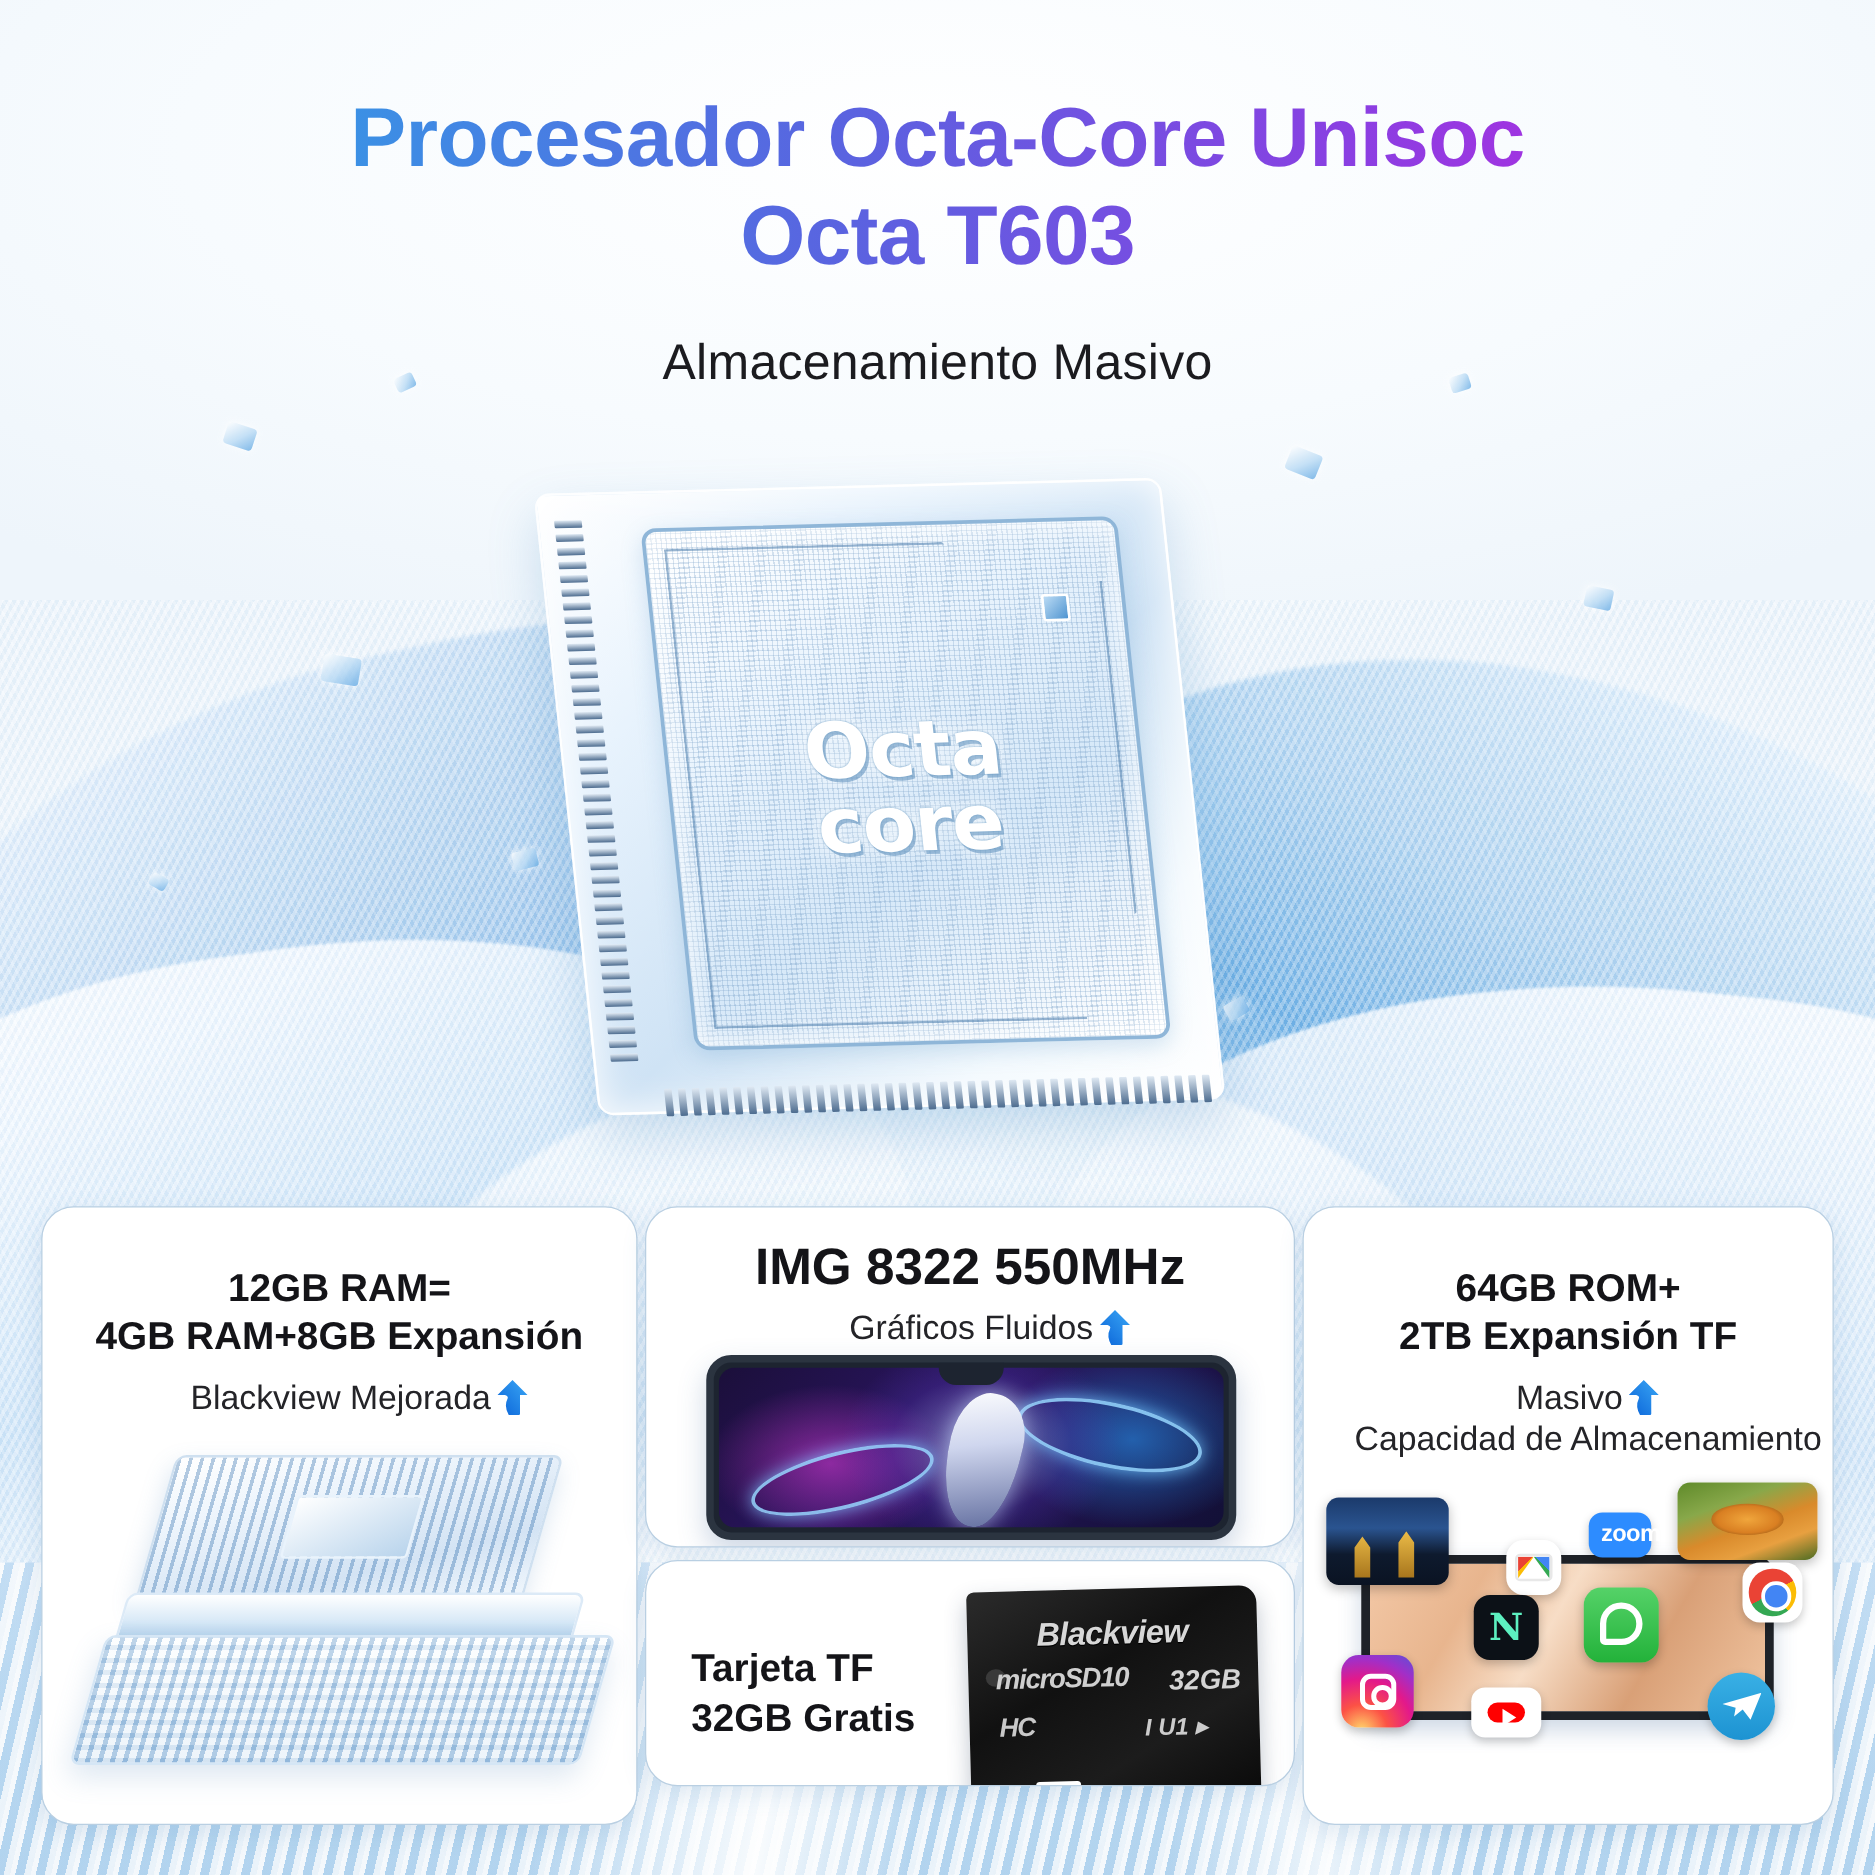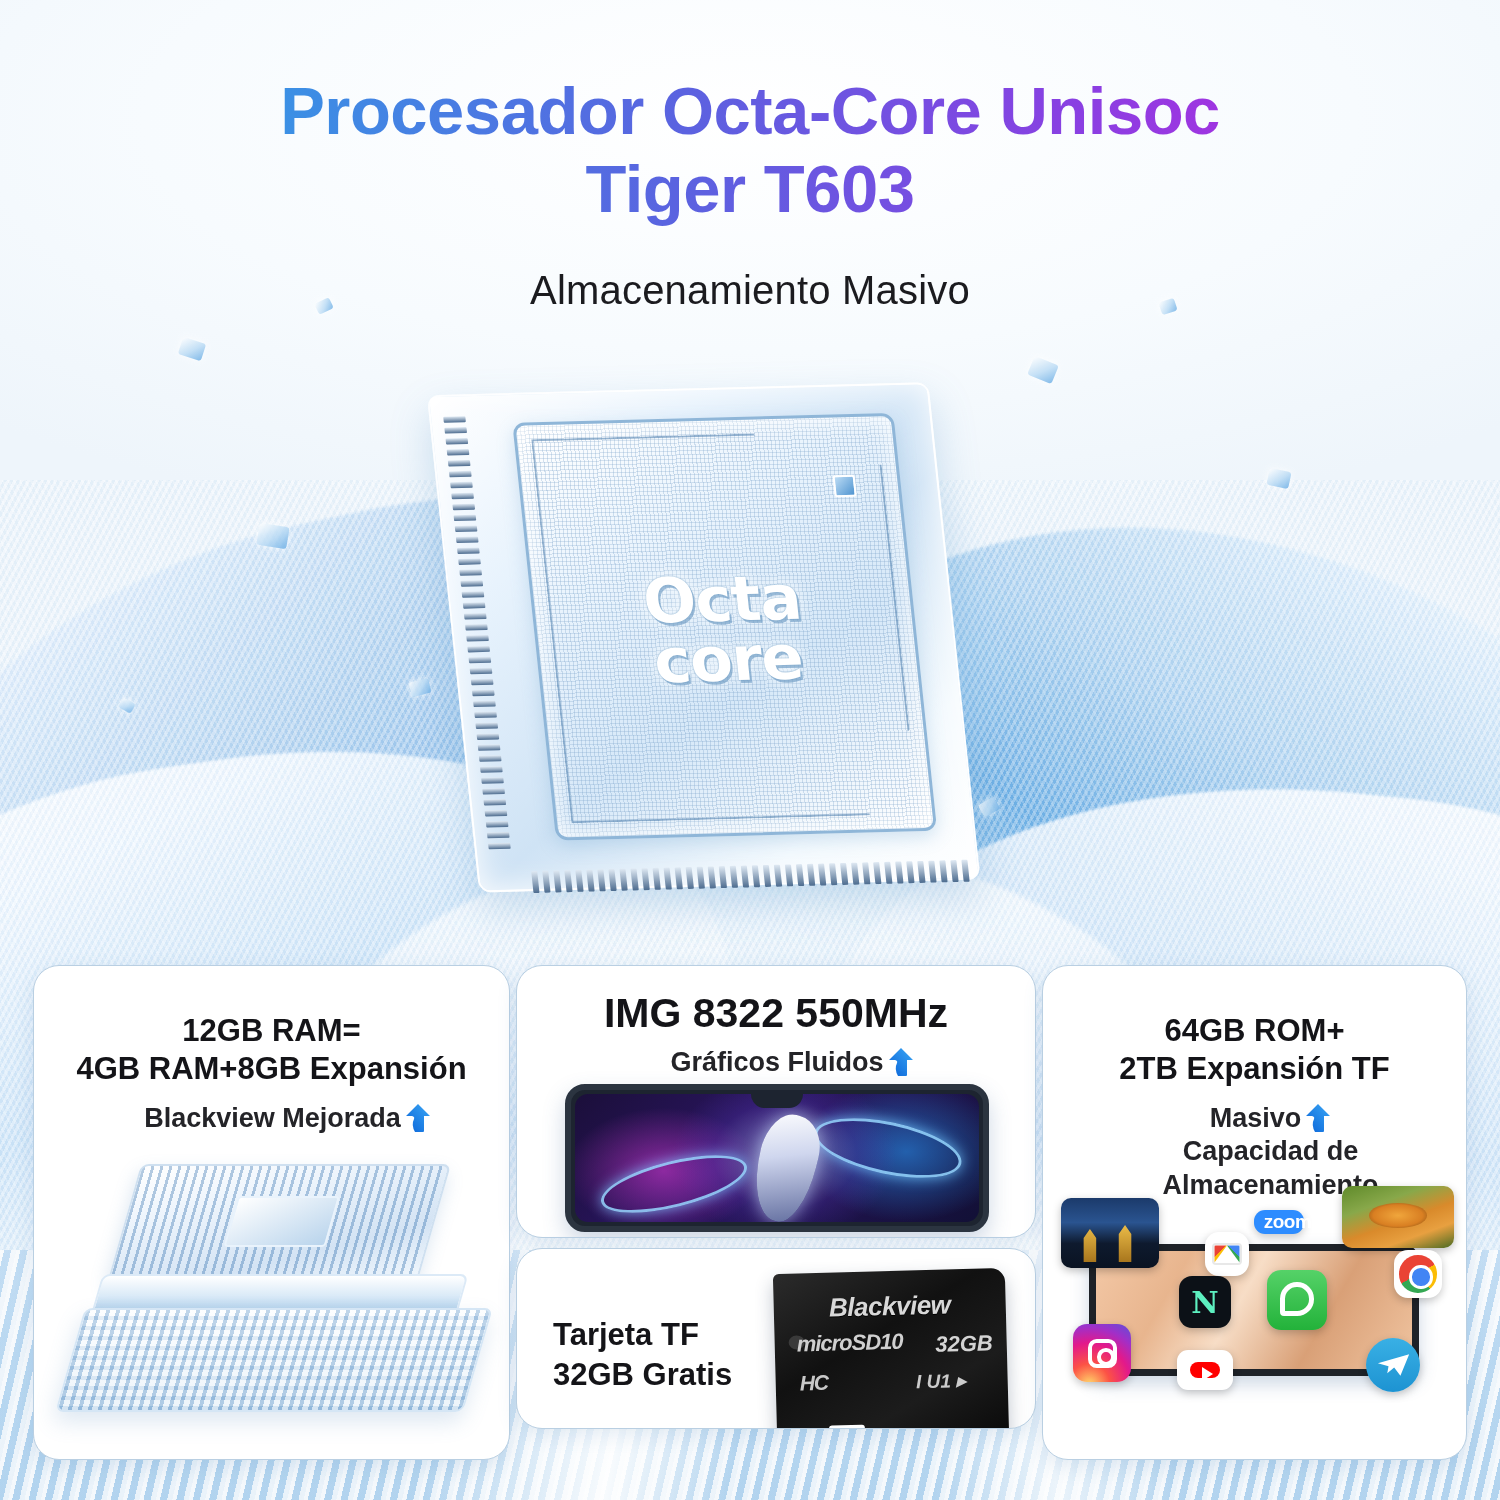--- a/index.html
+++ b/index.html
@@ -155,21 +155,21 @@
     border:1.5px solid #b9cfe2; border-radius:26px;
     box-shadow:0 6px 20px rgba(80,130,180,.14);
     overflow:hidden;
   }
   .card-1{ left:33px;  top:965px;  width:477px; height:495px; }
   .card-2{ left:516px; top:965px;  width:520px; height:273px; }
   .card-tf{left:516px; top:1248px; width:520px; height:181px; }
   .card-3{ left:1042px;top:965px;  width:425px; height:495px; }
 
   .c-title{ text-align:center; font-weight:700; color:#141418; line-height:1.22; }
-  .c-sub{ text-align:center; font-weight:700; color:#242428; line-height:1.25;margin-left:32px; }
+  .c-sub{ text-align:center; font-weight:400; color:#242428; line-height:1.25;margin-left:32px; }
 
   .card-1 .c-title{ font-size:31px; margin-top:46px; }
   .card-1 .c-sub{ font-size:27px; margin-top:14px; }
   .card-2 .c-title{ font-size:41px; margin-top:22px; }
   .card-2 .c-sub{ font-size:27px; margin-top:8px; }
   .card-3 .c-title{ font-size:31px; margin-top:46px; }
   .card-3 .c-sub{ font-size:27px; margin-top:14px; }
 
   .arrow{ display:inline-block; width:26px; height:30px; vertical-align:-6px; margin-left:4px; }
 
@@ -311,21 +311,21 @@
   <div class="shard" style="left:1160px;top:300px;width:16px;height:13px;transform:rotate(-18deg);"></div>
   <div class="shard" style="left:1268px;top:470px;width:22px;height:17px;transform:rotate(12deg);"></div>
   <div class="shard" style="left:980px;top:800px;width:18px;height:14px;transform:rotate(-30deg);"></div>
   <div class="shard" style="left:120px;top:700px;width:14px;height:11px;transform:rotate(30deg);"></div>
 
   <div class="ice-floor"></div>
   <div class="ice-floor-shine"></div>
 
   <h1 class="headline">
     <span>Procesador Octa-Core Unisoc</span>
-    <span class="l2">Tiger T603</span>
+    <span class="l2">Octa T603</span>
   </h1>
   <div class="subtitle">Almacenamiento Masivo</div>
 
   <div class="chip-wrap">
     <div class="chip-glow"></div>
     <div class="chip">
       <div class="chip-layer chip-sub"></div>
       <div class="pins pins-left">
         <i></i>
           <i></i>
@@ -496,21 +496,21 @@
 
     <div class="p3wrap">
       <div class="p3phone"></div>
 
       <div class="thumb th-city" style="left:6px;top:10px;width:98px;height:70px;"></div>
       <div class="thumb th-bug" style="right:2px;top:-2px;width:112px;height:62px;"></div>
 
       <div class="app app-sq gm" style="left:150px;top:44px;width:44px;height:44px;">
           <i></i>
         </div>
-      <div class="app zm" style="left:199px;top:22px;width:50px;height:24px;padding-left:17px;">
+      <div class="app zm" style="left:216px;top:22px;width:50px;height:36px;padding-left:17px;">
         <span>zoom</span>
       </div>
       <div class="app app-sq cr" style="right:14px;top:62px;width:48px;height:48px;">
           <i></i>
         </div>
       <div class="app wa" style="left:212px;top:82px;width:60px;height:60px;">
           <i></i>
         </div>
       <div class="app nz" style="left:124px;top:88px;width:52px;height:52px;border-radius:13px;">
         <span>N</span>

